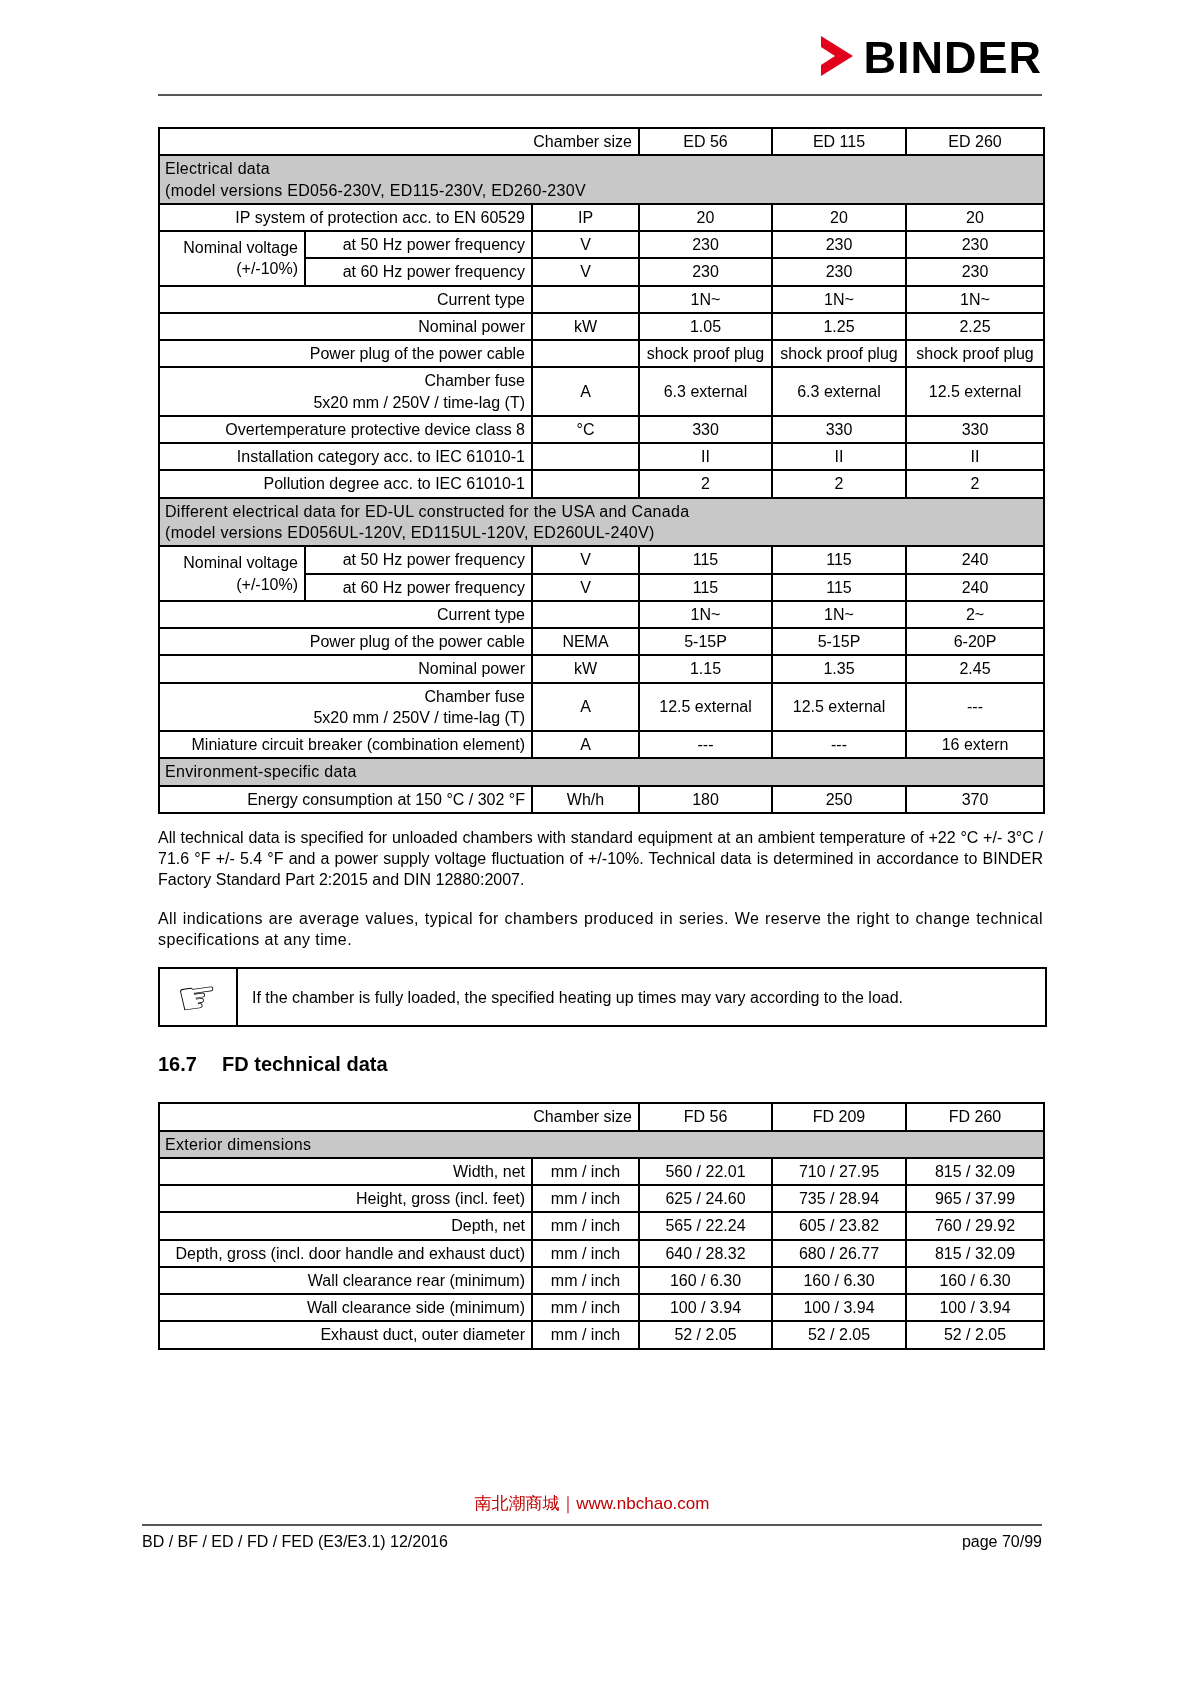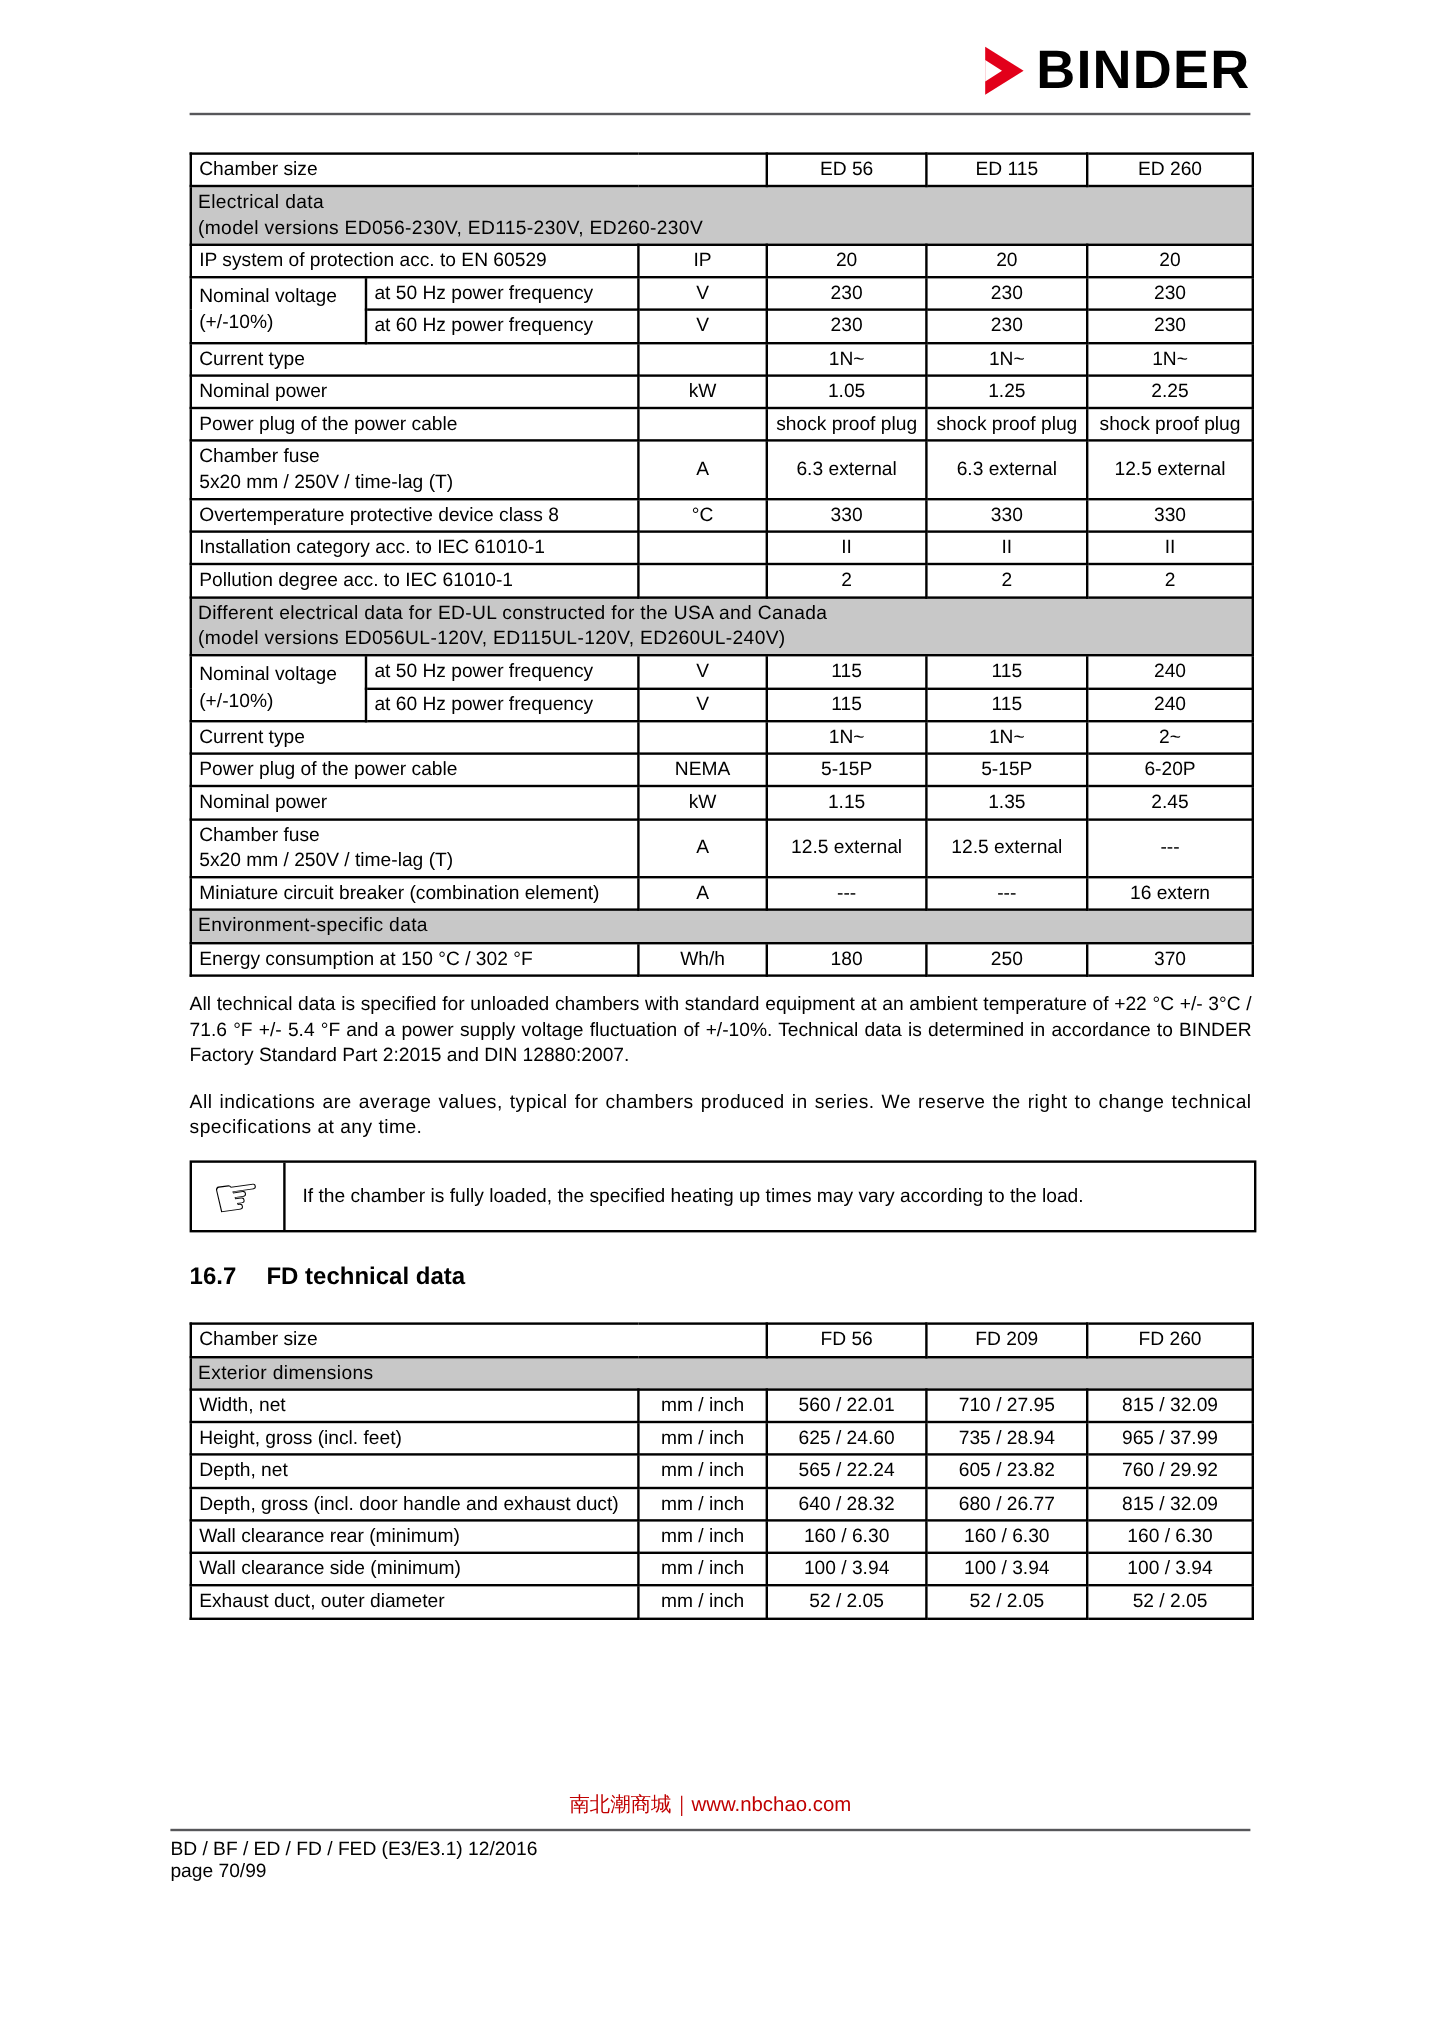--- a/index.html
+++ b/index.html
@@ -4,30 +4,30 @@
 <style>
   html,body{margin:0;padding:0;}
   body{
     width:1200px;height:1697px;background:#ffffff;color:#000;
     font-family:"Liberation Sans",sans-serif;font-size:16px;position:relative;overflow:hidden;
   }
   .page{position:absolute;inset:0;padding:0 158px;}
 
   
   .header{display:flex;justify-content:flex-end;align-items:center;padding-top:24px;height:66px;}
-  .logo{display:flex;align-items:flex-end;gap:8px;}
+  .logo{display:flex;align-items:flex-start;gap:8px;}
   .logo-text{font-size:45px;font-weight:700;letter-spacing:1px;line-height:1;}
   .header-rule{border-top:2px solid #57575a;margin-top:4px;}
 
   
   .spec-table{border-collapse:collapse;width:885px;table-layout:fixed;}
   .ed-table{margin-top:31px;}
   .fd-table{margin-top:26px;}
   .spec-table td{border:2px solid #000;padding:2px 6px;white-space:pre-line;line-height:1.33;vertical-align:middle;}
-  .spec-table td.lbl{text-align:left;}
+  .spec-table td.lbl{text-align:right;}
   .spec-table td.unit,.spec-table td.val{text-align:center;}
   .spec-table tr.section td{background:#c8c8c8;padding:2px 5px;letter-spacing:0.3px;}
 
   
   .para{width:885px;margin-top:13px;text-align:justify;line-height:1.33;}
   .para.spread{letter-spacing:0.4px;margin-top:17px;}
 
   
   .callout{width:885px;margin-top:17px;border:2px solid #000;display:flex;align-items:stretch;min-height:56px;}
   .callout-icon-cell{width:76px;border-right:2px solid #000;display:flex;align-items:center;justify-content:center;}
@@ -35,21 +35,21 @@
   .callout-text{flex:1;display:flex;align-items:center;padding:6px 14px;line-height:1.33;}
 
   
   .h2{margin-top:26px;font-size:20px;font-weight:700;display:flex;}
   .h2 .num{width:64px;flex:0 0 auto;}
 
   
   .footer{position:absolute;left:142px;right:158px;top:1492px;}
   .footer-store{text-align:center;color:#c00000;font-size:17px;}
   .footer-rule{border-top:2px solid #57575a;margin-top:9px;}
-  .footer-line{display:flex;justify-content:space-between;margin-top:7px;font-size:16px;flex-direction:column;}
+  .footer-line{display:flex;justify-content:space-between;margin-top:7px;font-size:16px;}
 </style>
 </head>
 <body>
 
 <div class="page">
 
   <header class="header">
     <div class="logo">
       <svg class="logo-mark" width="36" height="42" viewBox="0 0 36 42" aria-hidden="true">
         <polygon points="2,1 34,21 2,41" fill="#e2001a"></polygon>

